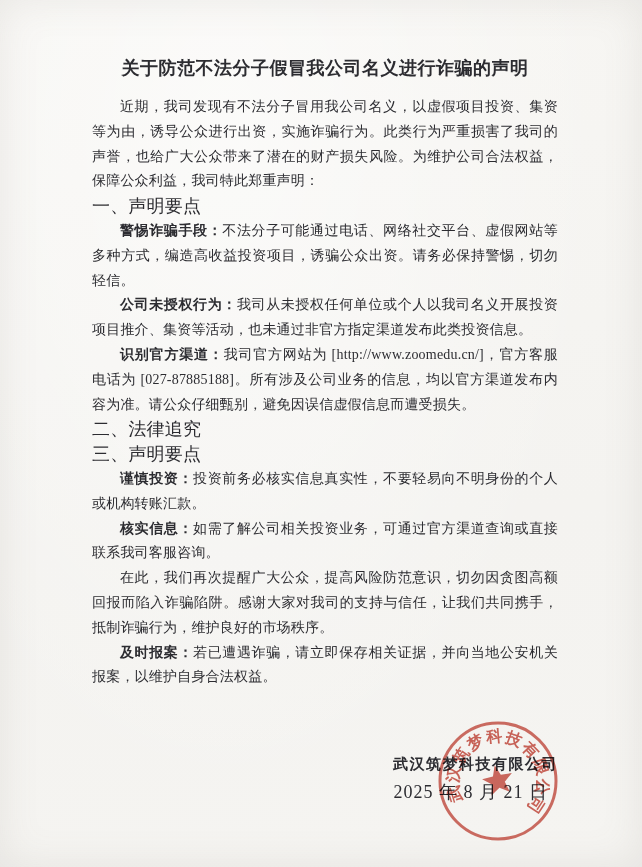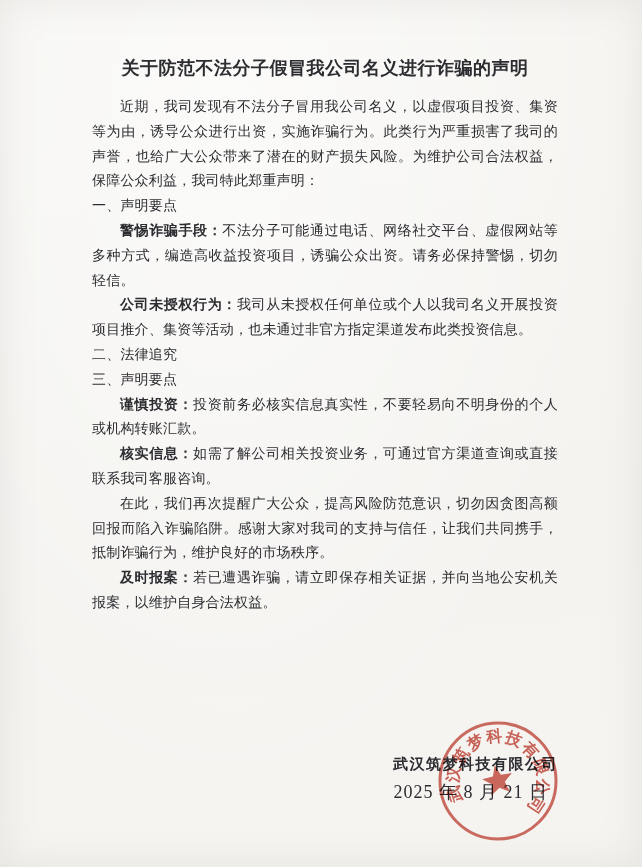--- a/index.html
+++ b/index.html
@@ -30,21 +30,21 @@
   }
   .para {
     margin: 0;
     font-size: 14px;
     line-height: 24.8px;
     text-align: justify;
     text-indent: 2em;
     letter-spacing: .2px;
   }
   .heading {
-    font-size: 14px;
+    font-size: 18px;
     line-height: 24.8px;
     letter-spacing: .2px;
   }
   .lead { font-weight: bold; }
   .signature {
     position: absolute;
     right: 84px; top: 753px;
     text-align: right;
   }
   .sign-company {
@@ -83,20 +83,21 @@
 <div class="page">
   <div class="content">
 
     <h1 class="doc-title">关于防范不法分子假冒我公司名义进行诈骗的声明</h1>
 
     <p class="para">近期，我司发现有不法分子冒用我公司名义，以虚假项目投资、集资等为由，诱导公众进行出资，实施诈骗行为。此类行为严重损害了我司的声誉，也给广大公众带来了潜在的财产损失风险。为维护公司合法权益，保障公众利益，我司特此郑重声明：</p>
 
     <div class="heading">一、声明要点</div>
     <p class="para"><span class="lead">警惕诈骗手段：</span><span>不法分子可能通过电话、网络社交平台、虚假网站等多种方式，编造高收益投资项目，诱骗公众出资。请务必保持警惕，切勿轻信。</span></p>
     <p class="para"><span class="lead">公司未授权行为：</span><span>我司从未授权任何单位或个人以我司名义开展投资项目推介、集资等活动，也未通过非官方指定渠道发布此类投资信息。</span></p>
+    <p class="para"><span class="lead">识别官方渠道：</span><span>我司官方网站为 [http://www.zoomedu.cn/]，官方客服电话为 [027-87885188]。所有涉及公司业务的信息，均以官方渠道发布内容为准。请公众仔细甄别，避免因误信虚假信息而遭受损失。</span></p>
 
     <div class="heading">二、法律追究</div>
 
     <div class="heading">三、声明要点</div>
     <p class="para"><span class="lead">谨慎投资：</span><span>投资前务必核实信息真实性，不要轻易向不明身份的个人或机构转账汇款。</span></p>
     <p class="para"><span class="lead">核实信息：</span><span>如需了解公司相关投资业务，可通过官方渠道查询或直接联系我司客服咨询。</span></p>
     <p class="para">在此，我们再次提醒广大公众，提高风险防范意识，切勿因贪图高额回报而陷入诈骗陷阱。感谢大家对我司的支持与信任，让我们共同携手，抵制诈骗行为，维护良好的市场秩序。</p>
 
     <p class="para"><span class="lead">及时报案：</span><span>若已遭遇诈骗，请立即保存相关证据，并向当地公安机关报案，以维护自身合法权益。</span></p>
   </div>

